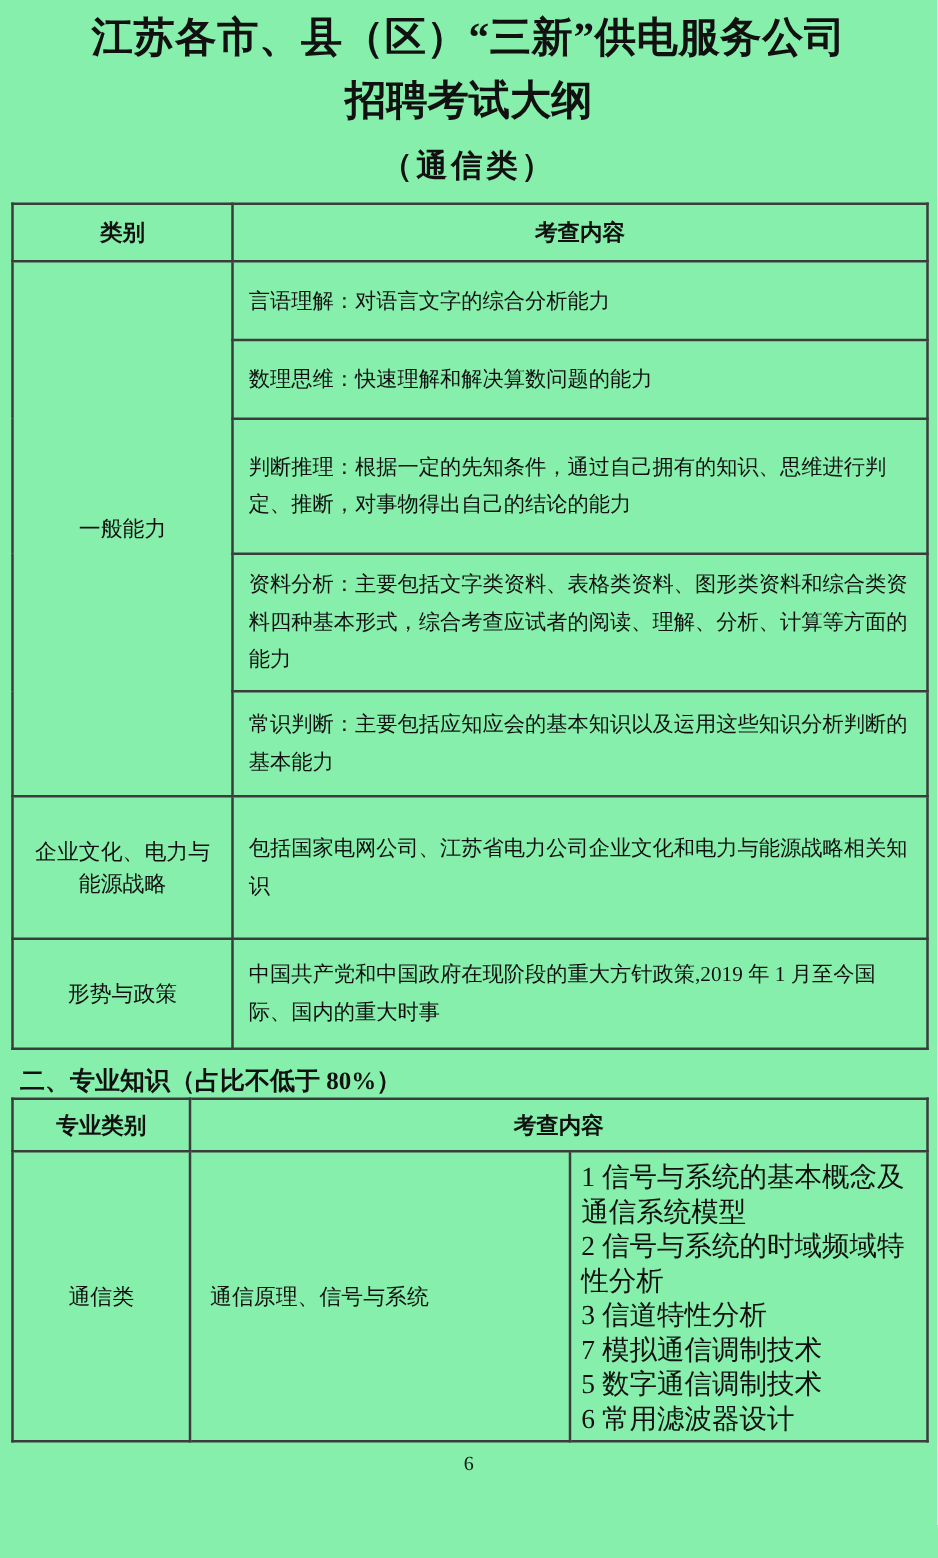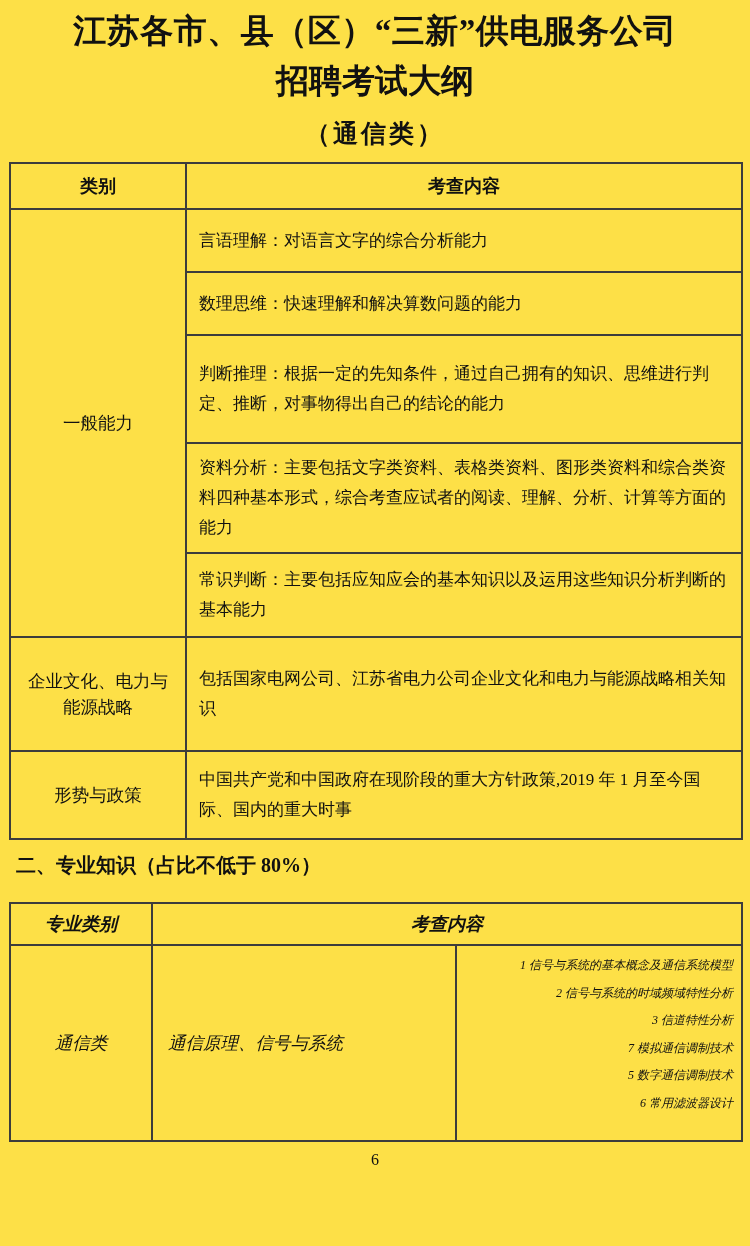--- a/index.html
+++ b/index.html
@@ -1,50 +1,50 @@
 <!DOCTYPE html>
 <html><head>
 <meta charset="utf-8">
 <style>
   html,body{margin:0;padding:0;background:#ffffff;}
   body{width:750px;height:1246px;font-family:"Liberation Serif","DejaVu Serif",serif;color:#111111;}
-  .page{position:relative;width:750px;height:1246px;overflow:hidden;background:#fde047;}
+  .page{position:relative;width:750px;height:1246px;overflow:hidden;background:#86efac;}
 
   .title{ text-align:center;padding-top:6px; }
   .title-l1{font-size:33px;font-weight:bold;line-height:50px;letter-spacing:0.5px;}
   .title-l2{font-size:33px;font-weight:bold;line-height:50px;}
   .title-l3{font-size:25px;font-weight:600;line-height:36px;margin-top:10px;letter-spacing:3px;}
 
   .sec-heading{font-size:20px;font-weight:bold;line-height:26px;margin:0;}
   .sec1{margin-top:56px;padding-left:55px;}
   .sec2{margin-top:12px;padding-left:16px;}
 
   table{border-collapse:collapse;table-layout:fixed;width:732px;margin-left:9px;}
   .tbl1{margin-top:10px;}
-  .tbl2{margin-top:24px;font-style:italic;}
+  .tbl2{margin-top:0;}
   th,td{border:2px solid #3c3c3c;box-sizing:border-box;}
   th{font-size:18px;font-weight:bold;text-align:center;vertical-align:middle;}
   td.cat{text-align:center;vertical-align:middle;font-size:17.5px;line-height:26px;padding:0 4px;}
   td.content{font-size:17px;line-height:30px;text-align:left;vertical-align:middle;padding:6px 12px;}
 
   .tbl1 .hrow{height:46px;}
   .tbl1 .r1{height:63px;}
   .tbl1 .r2{height:63px;}
   .tbl1 .r3{height:108px;}
   .tbl1 .r4{height:110px;}
   .tbl1 .r5{height:84px;}
   .tbl1 .r6{height:114px;padding-left:24px;}
   .tbl1 .r7{height:88px;}
   .wrap-narrow{max-width:150px;margin:0 auto;}
 
   .tbl2 .hrow{height:42px;}
   .tbl2 .brow{height:196px;}
   .tbl2 td.mid{font-size:17.5px;vertical-align:middle;text-align:left;padding-left:15px;}
   .tbl2 td.list{vertical-align:top;padding:6px 8px 4px 8px;}
-  .topic{font-size:12px;line-height:27.5px;text-align:right;}
+  .topic{font-size:22px;line-height:27.5px;text-align:left;}
 
   .pagenum{text-align:center;font-size:16px;line-height:20px;margin-top:8px;}
 </style>
 </head>
 <body>
 
 <div class="page">
 
   <div class="title">
     <div class="title-l1">江苏各市、县（区）“三新”供电服务公司</div>

